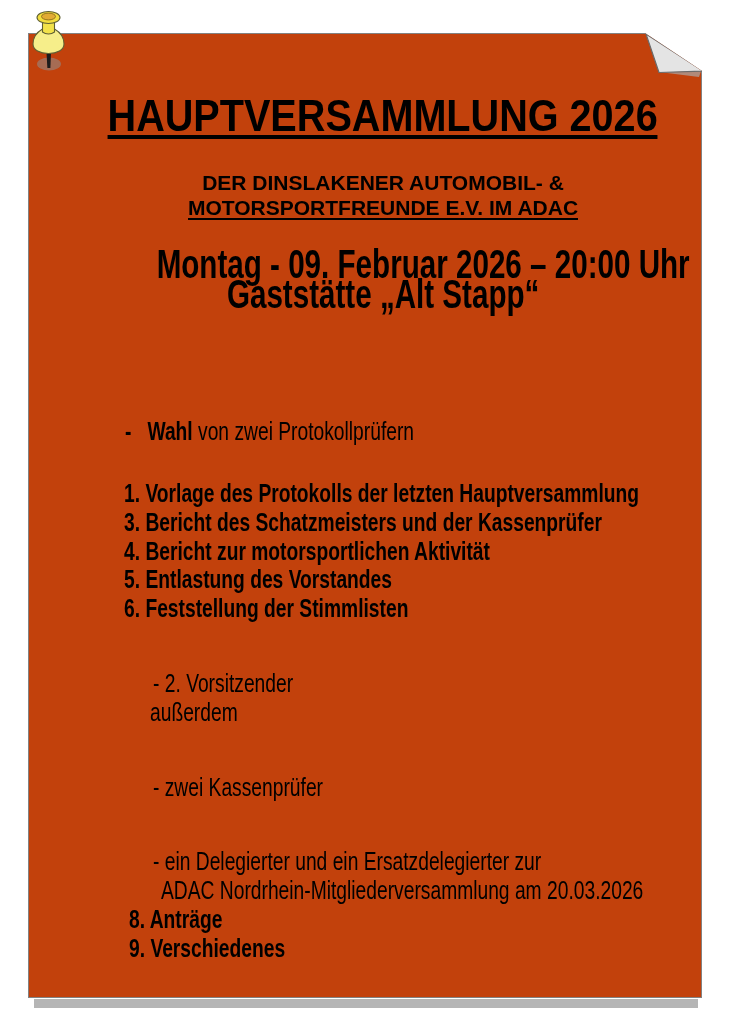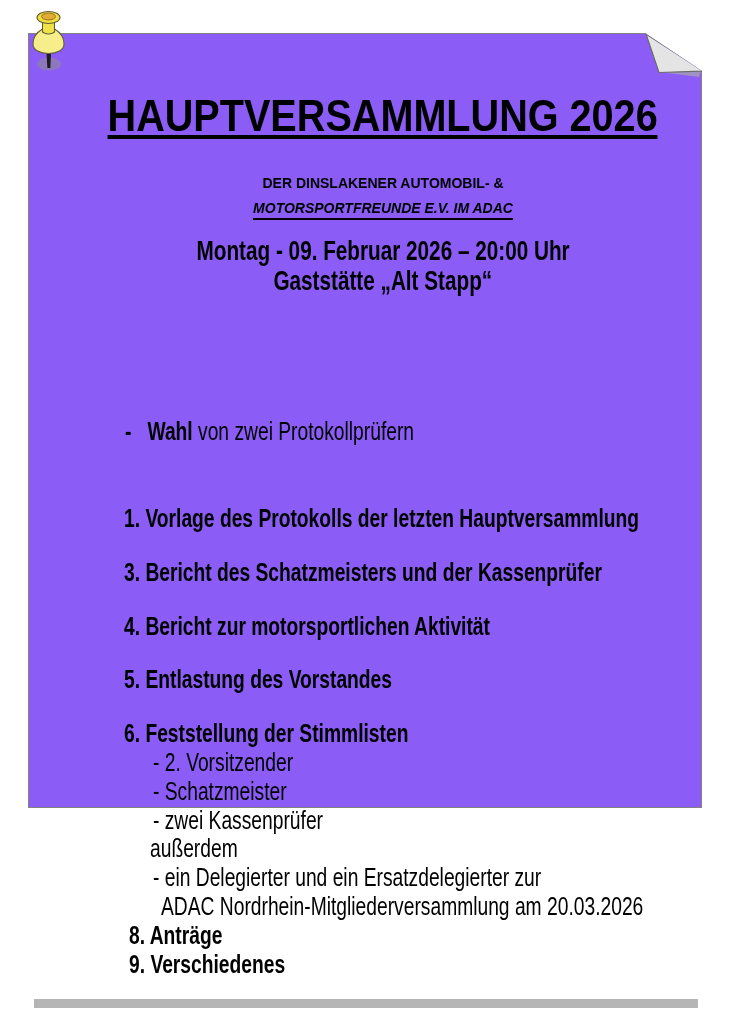--- a/index.html
+++ b/index.html
@@ -3,52 +3,52 @@
 <meta charset="utf-8">
 <style>
   html,body{margin:0;padding:0;background:#ffffff;}
   .stage{position:relative;width:729px;height:1024px;background:#ffffff;overflow:hidden;
          font-family:"Liberation Sans", sans-serif;color:#000;}
 
   
   .sheet-shadow{position:absolute;left:34px;top:999px;width:664px;height:9px;background:#b5b5b5;}
 
   
-  .page{position:absolute;left:28px;top:33px;width:674px;height:775px;background:#8b5cf6;
+  .page{position:absolute;left:28px;top:33px;width:674px;height:965px;background:#c2410c;
         box-sizing:border-box;border:1px solid #828282;
         clip-path:polygon(0 0,617px 0,674px 38px,674px 965px,0 965px);}
 
   .fold-svg{position:absolute;left:582px;top:-2px;width:94px;height:48px;}
 
   
   .cblock{position:absolute;left:34px;width:640px;text-align:center;}
   .title-block{top:63px;line-height:50px;}
   .title-inner{display:inline-block;transform:scaleX(0.90);transform-origin:50% 50%;
                font-size:44px;font-weight:bold;white-space:pre;line-height:38px;
                border-bottom:4px solid #000;}
-  .club-block{top:137px;font-size:14px;font-weight:bold;}
+  .club-block{top:137px;font-size:21px;font-weight:bold;}
   .club-line{height:24.5px;line-height:24.5px;white-space:pre;}
-  .club-underline{display:inline-block;line-height:20px;border-bottom:2px solid #000;white-space:pre;font-style:italic;}
-  .event-block{top:202px;font-size:28px;font-weight:bold;}
+  .club-underline{display:inline-block;line-height:20px;border-bottom:2px solid #000;white-space:pre;}
+  .event-block{top:216px;font-size:40px;font-weight:bold;}
   .event-line{height:29.5px;}
   .sc-c{display:inline-block;transform:scaleX(0.74);transform-origin:50% 50%;
         white-space:pre;line-height:29.5px;vertical-align:top;}
 
   
   .heading-block{position:absolute;left:0;top:342px;padding-left:97px;height:29px;}
   .intro-block{position:absolute;left:0;top:383px;padding-left:96px;height:29px;}
   .agenda-block{position:absolute;left:0;top:445px;width:674px;}
   .ln{height:28.8px;}
   .sc{display:inline-block;transform:scaleX(0.74);transform-origin:0 0;
       white-space:pre;font-size:26px;line-height:28.8px;vertical-align:top;}
   .b{font-weight:bold;}
   .r{font-weight:normal;}
-  .off-item{padding-left:95px;margin-top:25px;}
+  .off-item{padding-left:95px;}
   .off-89{padding-left:100px;}
-  .off-sub{padding-left:124px;}
+  .off-sub{padding-left:124px;margin-top:46px;}
   .off-sub2{padding-left:121px;}
   .off-cont{padding-left:132px;}
 
   .pin-svg{position:absolute;left:28px;top:8px;width:44px;height:68px;z-index:5;}
 </style>
 </head>
 <body>
 
 <div class="stage">
 
@@ -76,23 +76,22 @@
 
     <div class="intro-block"><span class="sc"><b class="b">-   Wahl</b><span class="r"> von zwei Protokollprüfern</span></span></div>
 
     <div class="agenda-block">
       <div class="ln off-item"><span class="sc"><b class="b">1. Vorlage des Protokolls der letzten Hauptversammlung</b><span class="r"></span></span></div>
       <div class="ln off-item"><span class="sc"><b class="b">3. Bericht des Schatzmeisters und der Kassenprüfer</b><span class="r"></span></span></div>
       <div class="ln off-item"><span class="sc"><b class="b">4. Bericht zur motorsportlichen Aktivität</b><span class="r"></span></span></div>
       <div class="ln off-item"><span class="sc"><b class="b">5. Entlastung des Vorstandes</b><span class="r"></span></span></div>
       <div class="ln off-item"><span class="sc"><b class="b">6. Feststellung der Stimmlisten</b><span class="r"></span></span></div>
       <div class="ln off-sub"><span class="sc"><b class="b"></b><span class="r">- 2. Vorsitzender</span></span></div>
-      <div class="ln off-sub"><span class="sc"><b class="b"></b><span class="r">- Schatzmeister</span></span></div>
+      <div class="ln off-sub2"><span class="sc"><b class="b"></b><span class="r">außerdem</span></span></div>
       <div class="ln off-sub"><span class="sc"><b class="b"></b><span class="r">- zwei Kassenprüfer</span></span></div>
-      <div class="ln off-sub2"><span class="sc"><b class="b"></b><span class="r">außerdem</span></span></div>
       <div class="ln off-sub"><span class="sc"><b class="b"></b><span class="r">- ein Delegierter und ein Ersatzdelegierter zur</span></span></div>
       <div class="ln off-cont"><span class="sc"><b class="b"></b><span class="r">ADAC Nordrhein-Mitgliederversammlung am 20.03.2026</span></span></div>
       <div class="ln off-89"><span class="sc"><b class="b">8. Anträge</b><span class="r"></span></span></div>
       <div class="ln off-89"><span class="sc"><b class="b">9. Verschiedenes</b><span class="r"></span></span></div>
     </div>
   </div>
 
   <svg class="pin-svg" viewBox="0 0 44 68">
     <ellipse cx="21" cy="56" rx="12" ry="6.5" fill="#8f8f8f" opacity="0.55"></ellipse>
     <polygon points="18.2,40 23.2,40 22.4,60 19.4,60" fill="#1c1c1c"></polygon>

